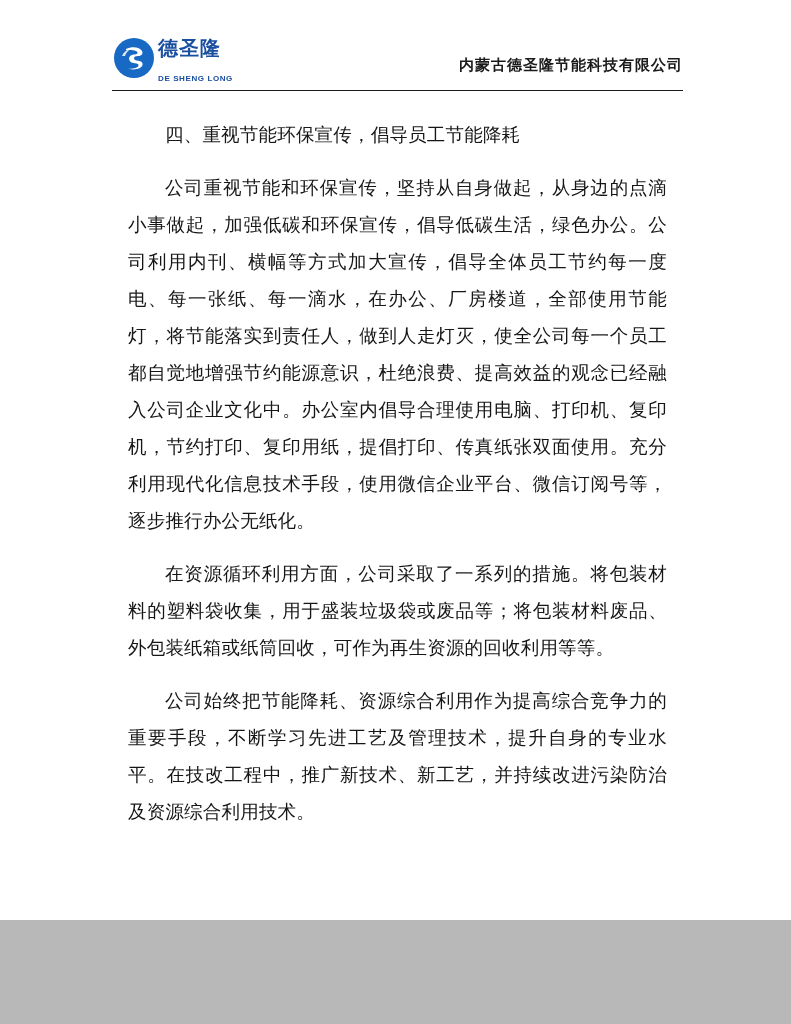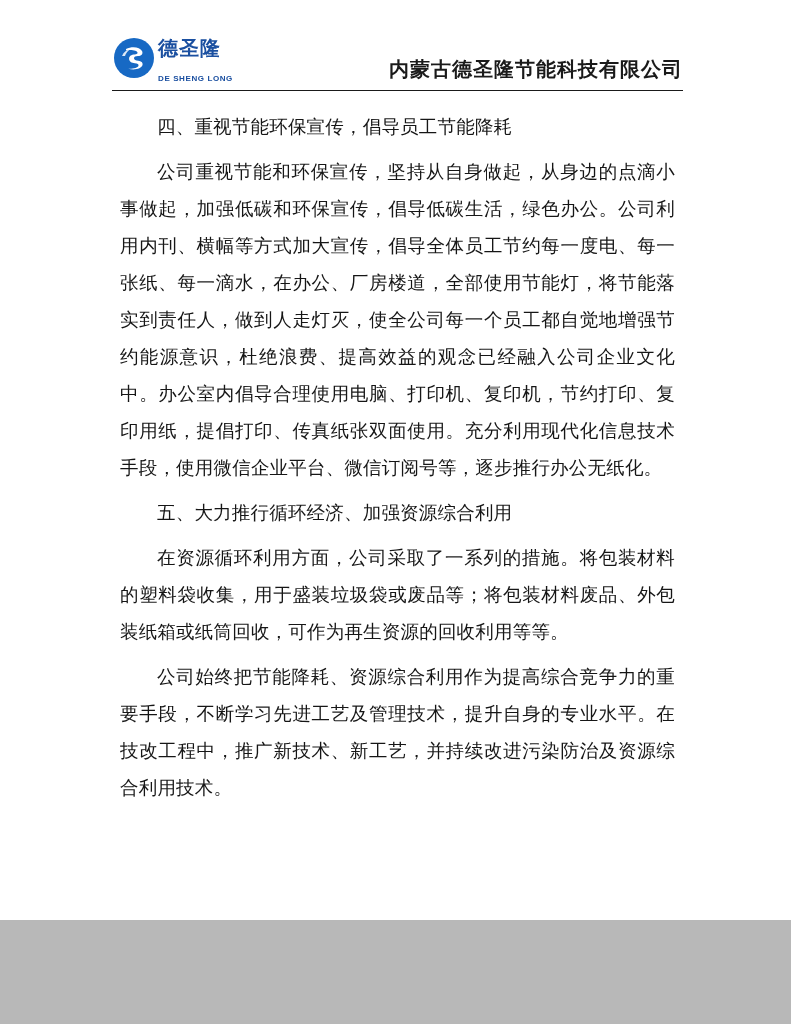--- a/index.html
+++ b/index.html
@@ -61,41 +61,41 @@
     color: #1a4fa0;
     letter-spacing: 0.6px;
     white-space: nowrap;
   }
   .company-title {
     position: absolute;
     right: 0;
     top: 22px;
     font-family: "Liberation Serif", "DejaVu Serif", serif;
     font-weight: bold;
-    font-size: 20px;
+    font-size: 15px;
     color: #1a1a1a;
     letter-spacing: 1px;
     white-space: nowrap;
   }
   .header-rule {
     position: absolute;
     left: 112px;
     right: 108px;
     top: 90px;
     height: 0;
     border-top: 1.6px solid #1a1a1a;
   }
   .content {
     position: absolute;
     left: 112px;
     right: 108px;
     top: 101px;
   }
   p {
-    margin: 8px;
+    margin: 16px;
     font-size: 18.5px;
     line-height: 37px;
     color: #161616;
     text-align: justify;
     text-justify: inter-ideograph;
     letter-spacing: 0.2px;
   }
   p.indent {
     text-indent: 2em;
   }
@@ -127,20 +127,19 @@
       <span class="logo-text-cn">德圣隆</span>
       <span class="logo-text-en">DE SHENG LONG</span>
     </div>
     <div class="company-title">内蒙古德圣隆节能科技有限公司</div>
   </div>
   <div class="header-rule"></div>
 
   <div class="content">
     <p class="indent">四、重视节能环保宣传，倡导员工节能降耗</p>
     <p class="indent">公司重视节能和环保宣传，坚持从自身做起，从身边的点滴小事做起，加强低碳和环保宣传，倡导低碳生活，绿色办公。公司利用内刊、横幅等方式加大宣传，倡导全体员工节约每一度电、每一张纸、每一滴水，在办公、厂房楼道，全部使用节能灯，将节能落实到责任人，做到人走灯灭，使全公司每一个员工都自觉地增强节约能源意识，杜绝浪费、提高效益的观念已经融入公司企业文化中。办公室内倡导合理使用电脑、打印机、复印机，节约打印、复印用纸，提倡打印、传真纸张双面使用。充分利用现代化信息技术手段，使用微信企业平台、微信订阅号等，逐步推行办公无纸化。</p>
-    <p class="indent">五、大力推行循环经济、加强资源综合利用</p>
     <p class="indent">在资源循环利用方面，公司采取了一系列的措施。将包装材料的塑料袋收集，用于盛装垃圾袋或废品等；将包装材料废品、外包装纸箱或纸筒回收，可作为再生资源的回收利用等等。</p>
     <p class="indent">公司始终把节能降耗、资源综合利用作为提高综合竞争力的重要手段，不断学习先进工艺及管理技术，提升自身的专业水平。在技改工程中，推广新技术、新工艺，并持续改进污染防治及资源综合利用技术。</p>
   </div>
 
   <div class="pagenum">9</div>
 
 </div>
 
 </body></html>

